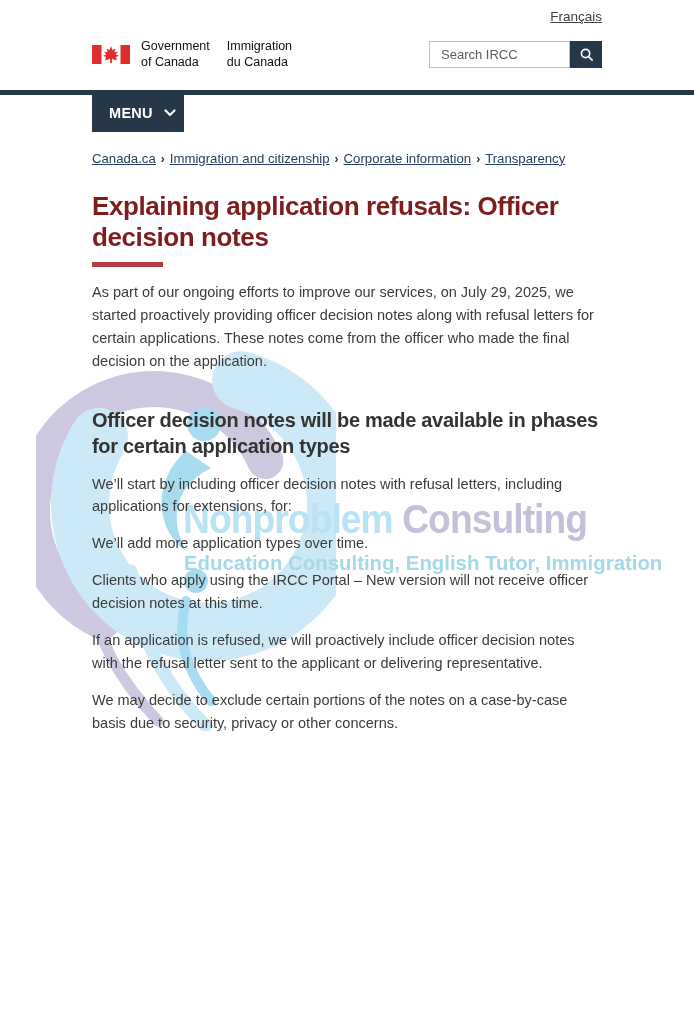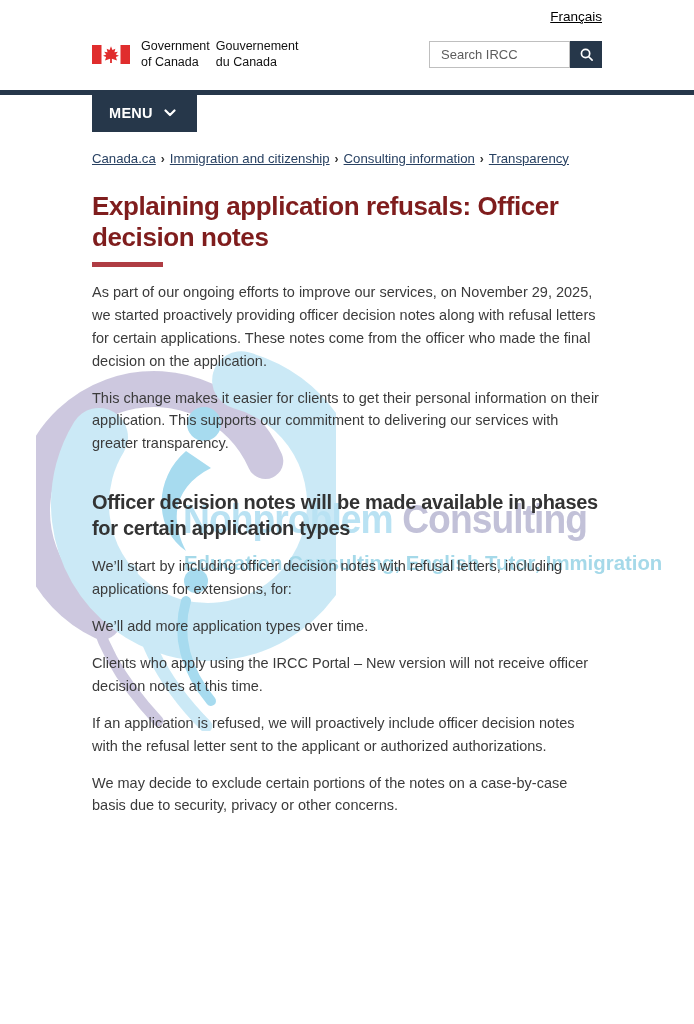--- a/index.html
+++ b/index.html
@@ -29,47 +29,47 @@
   .wm-line2 {
     position: absolute; left: 184px; top: 551px;
     font-size: 21px; font-weight: 700; color: #a5d9e9;
     white-space: nowrap; transform: scaleX(.97); transform-origin: left top;
   }
 
   
   .page { position: relative; z-index: 1; }
 
   .lang-row { text-align: right; padding-top: 7px; }
-  .lang-row a { color: #000000; font-size: 13.5px; text-decoration: underline; }
+  .lang-row a { color: #404040; font-size: 13.5px; text-decoration: underline; }
 
   .brand-row {
     display: flex; justify-content: space-between; align-items: center;
     margin-top: 13px;
   }
   .wordmark { display: flex; align-items: center; gap: 11px; }
-  .wordmark-text { display: flex; gap: 6px; font-size: 12.5px; line-height: 1.3; color: #111; }
+  .wordmark-text { display: flex; gap: 17px; font-size: 12.5px; line-height: 1.3; color: #111; }
 
   .search-form { display: flex; align-items: stretch; }
   .search-input {
     width: 141px; height: 27px; border: 1px solid #bfbfbf;
     font-size: 13px; padding: 0 11px; color: #333; outline: none;
     font-family: "Liberation Sans", sans-serif;
   }
   .search-input::placeholder { color: #5c5c5c; }
   .search-btn {
     width: 32px; height: 27px; border: none; background: #26374A;
     display: flex; align-items: center; justify-content: center; cursor: pointer;
   }
 
   .nav-strip { margin-top: 19px; height: 5px; background: #26374A; }
   .menu-btn {
     margin-left: 92px; background: #26374A; color: #fff;
     border: none; cursor: pointer;
     display: inline-flex; align-items: center; gap: 11px;
-    padding: 10px 21px 11px 17px;
+    padding: 10px 8px 11px 17px;
     font-size: 14.5px; font-weight: 700; letter-spacing: .3px;
     font-family: "Liberation Sans", sans-serif;
   }
 
   .breadcrumb { margin-top: 19px; font-size: 13.2px; color: #333; }
   .breadcrumb a { color: #284162; text-decoration: underline; }
   .crumb-sep { color: #333; font-size: 12px; font-weight: 700; padding: 0 5px; }
 
   h1 {
     margin-top: 25px; font-size: 26px; line-height: 1.2;
@@ -124,21 +124,21 @@
             <rect x="0" y="0" width="10.5" height="21" fill="#E02D2D"></rect>
             <rect x="31.5" y="0" width="10.5" height="21" fill="#E02D2D"></rect>
             <path fill="#E02D2D" d="M21 1.5 L22.6 5.5 L25.8 4.2 L24.8 8 L28.6 7.4 L26.2 10.4 L29.8 12 L26.4 13.4 L27.6 17 L22 15.2 L22 19.8 L20 19.8 L20 15.2 L14.4 17 L15.6 13.4 L12.2 12 L15.8 10.4 L13.4 7.4 L17.2 8 L16.2 4.2 L19.4 5.5 Z"></path>
           </svg>
           <div class="wordmark-text">
             <div>
               <div>Government</div>
               <div>of Canada</div>
             </div>
             <div>
-              <div>Gouvernement</div>
+              <div>Immigration</div>
               <div>du Canada</div>
             </div>
           </div>
         </div>
         <div class="search-form">
           <input class="search-input" type="text" placeholder="Search IRCC" style="">
           <button class="search-btn">
             <svg width="15" height="15" viewBox="0 0 16 16" aria-hidden="true">
               <circle cx="7" cy="7" r="4.4" fill="none" stroke="#fff" stroke-width="1.8"></circle>
               <line x1="10.4" y1="10.4" x2="14" y2="14" stroke="#fff" stroke-width="1.8" stroke-linecap="round"></line>
@@ -152,34 +152,33 @@
       <span>MENU</span>
       <svg width="12" height="8" viewBox="0 0 12 8" aria-hidden="true">
         <path d="M1.5 1.5 L6 6 L10.5 1.5" fill="none" stroke="#fff" stroke-width="2.2" stroke-linecap="round" stroke-linejoin="round"></path>
       </svg>
     </button>
   </header>
 
   <div class="container">
 
     <nav class="breadcrumb">
-      <a href="#">Canada.ca</a><span class="crumb-sep">›</span><a href="#">Immigration and citizenship</a><span class="crumb-sep">›</span><a href="#">Consulting information</a><span class="crumb-sep">›</span><a href="#">Transparency</a>
+      <a href="#">Canada.ca</a><span class="crumb-sep">›</span><a href="#">Immigration and citizenship</a><span class="crumb-sep">›</span><a href="#">Corporate information</a><span class="crumb-sep">›</span><a href="#">Transparency</a>
     </nav>
 
     <main>
       <h1>Explaining application refusals: Officer decision notes</h1>
       <div class="h1-underline"></div>
 
-      <p>As part of our ongoing efforts to improve our services, on November 29, 2025, we started proactively providing officer decision notes along with refusal letters for certain applications. These notes come from the officer who made the final decision on the application.</p>
-      <p>This change makes it easier for clients to get their personal information on their application. This supports our commitment to delivering our services with greater transparency.</p>
+      <p>As part of our ongoing efforts to improve our services, on July 29, 2025, we started proactively providing officer decision notes along with refusal letters for certain applications. These notes come from the officer who made the final decision on the application.</p>
 
       <h2>Officer decision notes will be made available in phases for certain application types</h2>
       <p>We’ll start by including officer decision notes with refusal letters, including applications for extensions, for:</p>
       <p>We’ll add more application types over time.</p>
       <p>Clients who apply using the IRCC Portal – New version will not receive officer decision notes at this time.</p>
 
-      <p>If an application is refused, we will proactively include officer decision notes with the refusal letter sent to the applicant or authorized authorizations.</p>
+      <p>If an application is refused, we will proactively include officer decision notes with the refusal letter sent to the applicant or delivering representative.</p>
       <p>We may decide to exclude certain portions of the notes on a case-by-case basis due to security, privacy or other concerns.</p>
 
     </main>
 
   </div>
 </div>
 
 </body></html>

